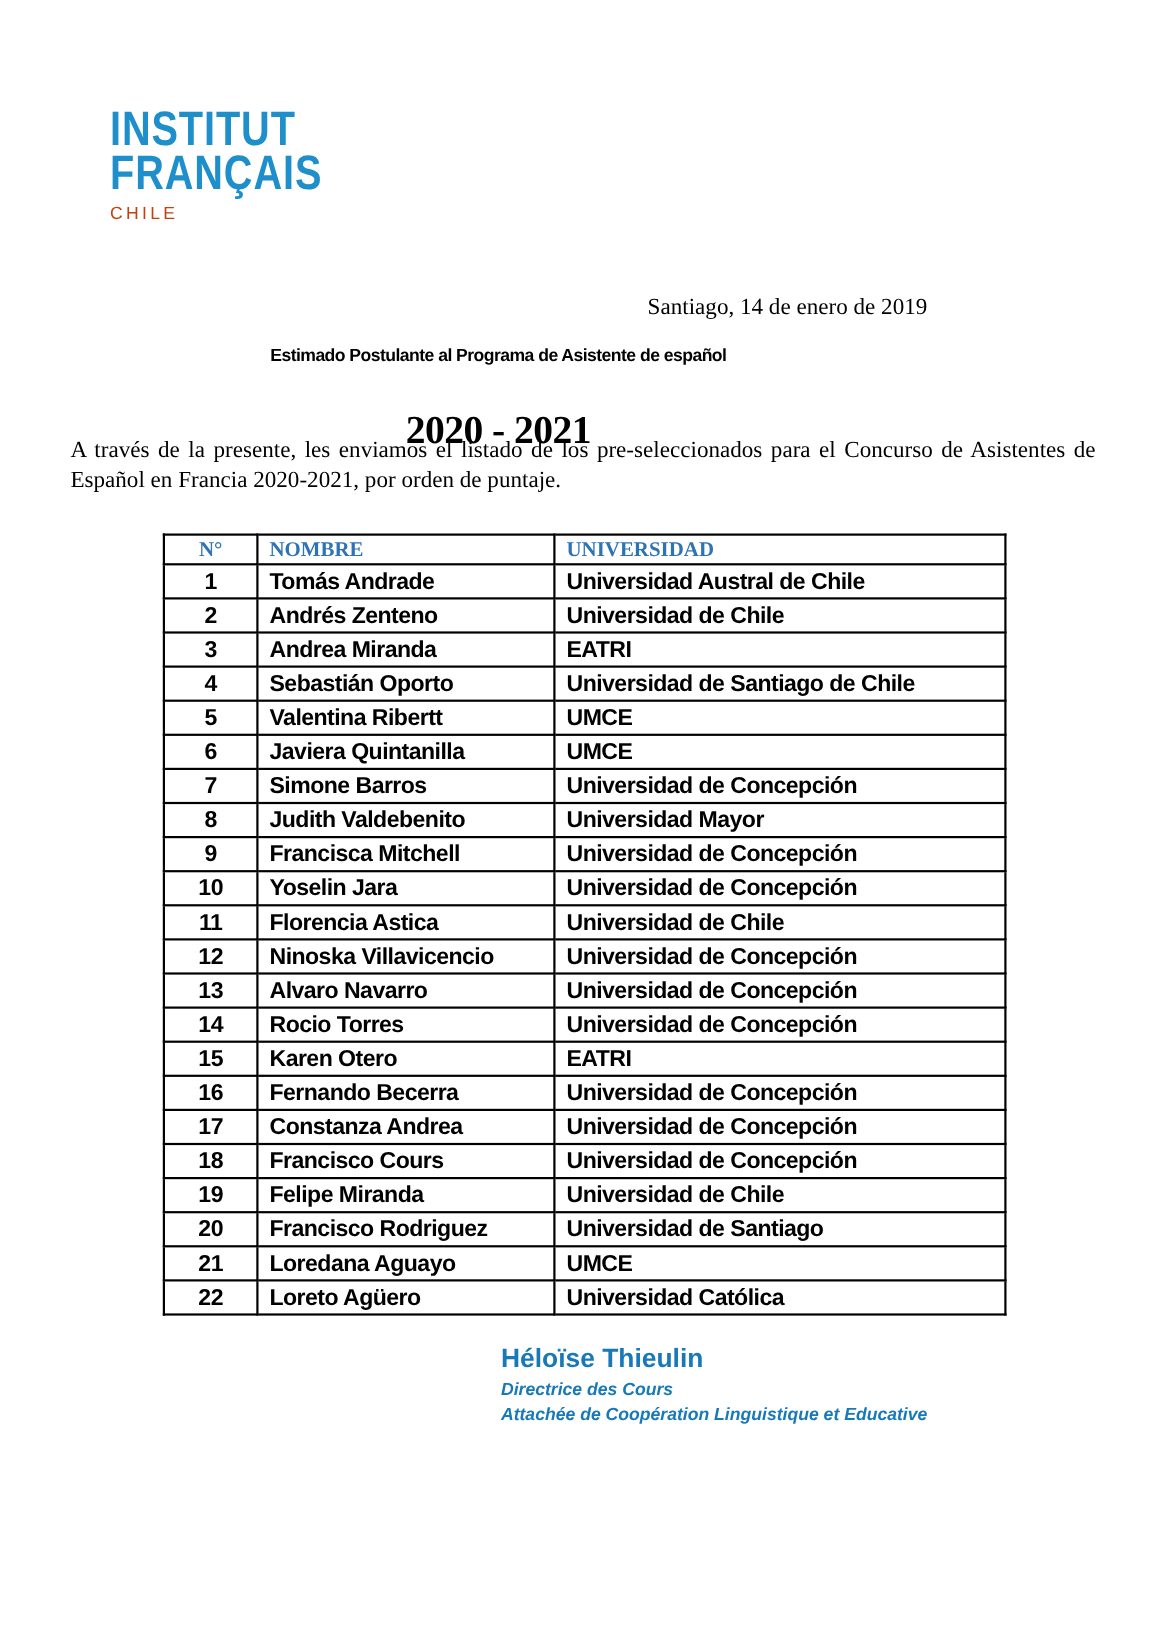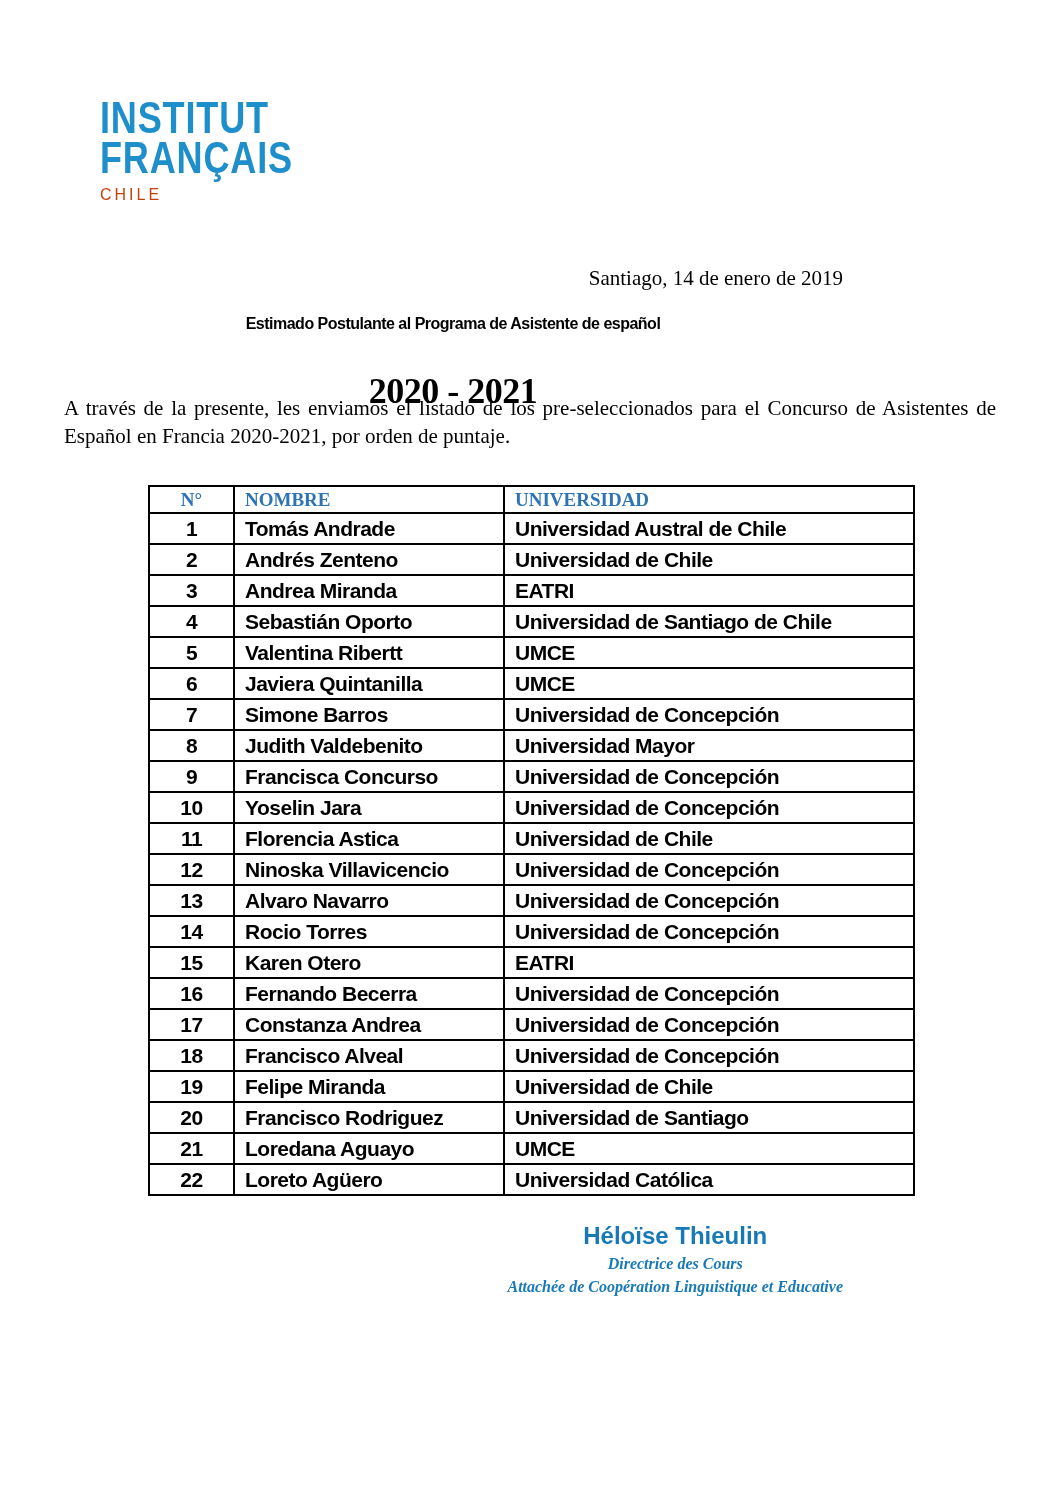--- a/index.html
+++ b/index.html
@@ -118,31 +118,31 @@
     height: 31px;
     padding: 0 0 0 10px;
   }
   .roster-table td:first-child { text-align: center; padding: 0; }
 
   
   .signature-block {
     position: absolute;
     top: 1222px;
     right: 63px;
-    text-align: center;
+    text-align: left;
     color: #1879b8;
   }
   .sig-name {
     font-family: "Liberation Sans", sans-serif;
     font-weight: 700;
     font-size: 24px;
     margin-bottom: 2px;
   }
   .sig-role {
-    font-family: Liberation Serif, serif;
+    font-family: Liberation Sans, sans-serif;
     font-style: italic;
     font-weight: 700;
     font-size: 16px;
     line-height: 23px;
   }
 </style>
 </head>
 <body>
 
 <div class="page">
@@ -209,21 +209,21 @@
           <td>Simone Barros</td>
           <td>Universidad de Concepción</td>
         </tr>
         <tr>
           <td>8</td>
           <td>Judith Valdebenito</td>
           <td>Universidad Mayor</td>
         </tr>
         <tr>
           <td>9</td>
-          <td>Francisca Concurso</td>
+          <td>Francisca Mitchell</td>
           <td>Universidad de Concepción</td>
         </tr>
         <tr>
           <td>10</td>
           <td>Yoselin Jara</td>
           <td>Universidad de Concepción</td>
         </tr>
         <tr>
           <td>11</td>
           <td>Florencia Astica</td>
@@ -254,21 +254,21 @@
           <td>Fernando Becerra</td>
           <td>Universidad de Concepción</td>
         </tr>
         <tr>
           <td>17</td>
           <td>Constanza Andrea</td>
           <td>Universidad de Concepción</td>
         </tr>
         <tr>
           <td>18</td>
-          <td>Francisco Alveal</td>
+          <td>Francisco Cours</td>
           <td>Universidad de Concepción</td>
         </tr>
         <tr>
           <td>19</td>
           <td>Felipe Miranda</td>
           <td>Universidad de Chile</td>
         </tr>
         <tr>
           <td>20</td>
           <td>Francisco Rodriguez</td>

